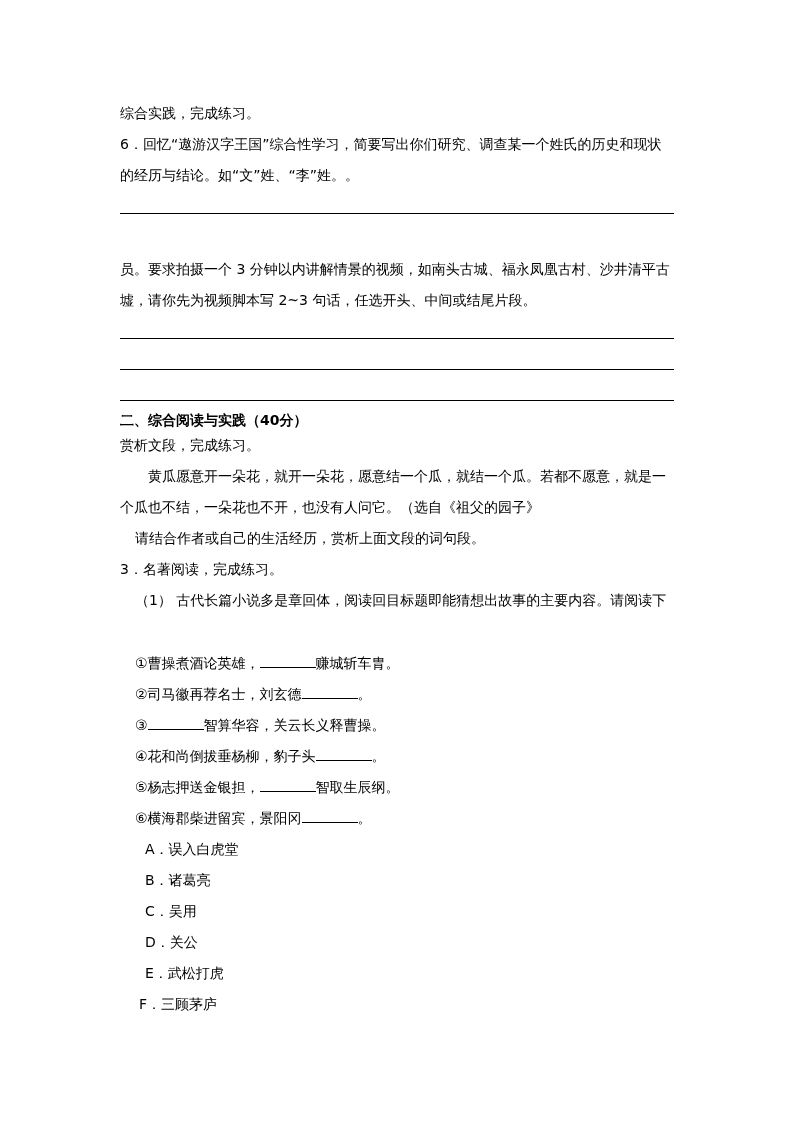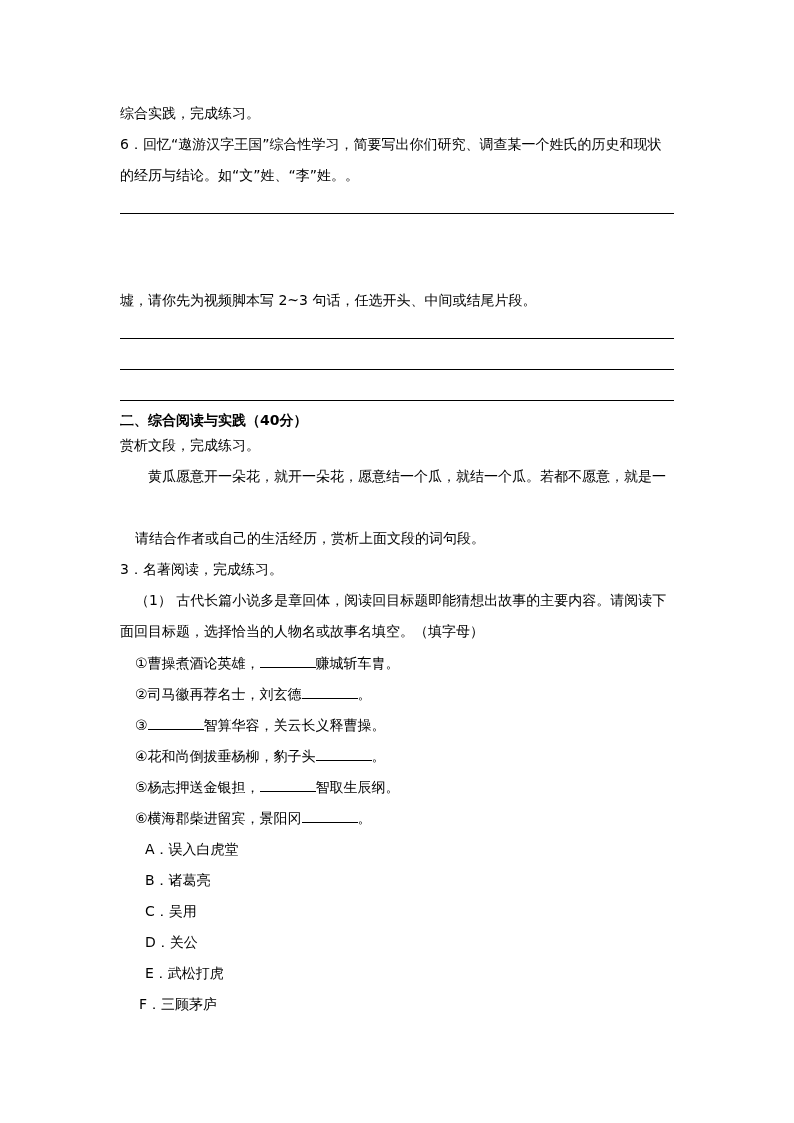--- a/index.html
+++ b/index.html
@@ -15,34 +15,35 @@
 <body>
 
 <div class="page">
 
   <div class="ln" style="top:104px">综合实践，完成练习。</div>
 
   <div class="ln" style="top:135px">6．回忆“遨游汉字王国”综合性学习，简要写出你们研究、调查某一个姓氏的历史和现状</div>
   <div class="ln" style="top:166px">的经历与结论。如“文”姓、“李”姓。。</div>
   <div class="rule" style="top:213px"></div>
 
+  <div class="ln" style="top:260px">员。要求拍摄一个 3 分钟以内讲解情景的视频，如南头古城、福永凤凰古村、沙井清平古</div>
   <div class="ln" style="top:291px">墟，请你先为视频脚本写 2~3 句话，任选开头、中间或结尾片段。</div>
   <div class="rule" style="top:338px"></div>
   <div class="rule" style="top:369px"></div>
   <div class="rule" style="top:400px"></div>
 
   <div class="ln bold" style="top:411px">二、综合阅读与实践（40分）</div>
   <div class="ln" style="top:436px">赏析文段，完成练习。</div>
 
   <div class="ln" style="top:467px; left:148px">黄瓜愿意开一朵花，就开一朵花，愿意结一个瓜，就结一个瓜。若都不愿意，就是一</div>
+  <div class="ln" style="top:498px">个瓜也不结，一朵花也不开，也没有人问它。（选自《祖父的园子》</div>
   <div class="ln" style="top:529px; left:135px">请结合作者或自己的生活经历，赏析上面文段的词句段。</div>
 
   <div class="ln" style="top:560px">3．名著阅读，完成练习。</div>
   <div class="ln" style="top:591px; left:135px">（1） 古代长篇小说多是章回体，阅读回目标题即能猜想出故事的主要内容。请阅读下</div>
-  <div class="ln" style="top:622px">面回目标题，选择恰当的人物名或故事名填空。（填字母）</div>
 
   <div class="ln" style="top:653px; left:135px">
     <span>①曹操煮酒论英雄，</span><span class="blank"></span><span>赚城斩车胄。</span>
   </div>
   <div class="ln" style="top:684px; left:135px">
     <span>②司马徽再荐名士，刘玄德</span><span class="blank"></span><span>。</span>
   </div>
   <div class="ln" style="top:715px; left:135px">
     <span>③</span><span class="blank"></span><span>智算华容，关云长义释曹操。</span>
   </div>

